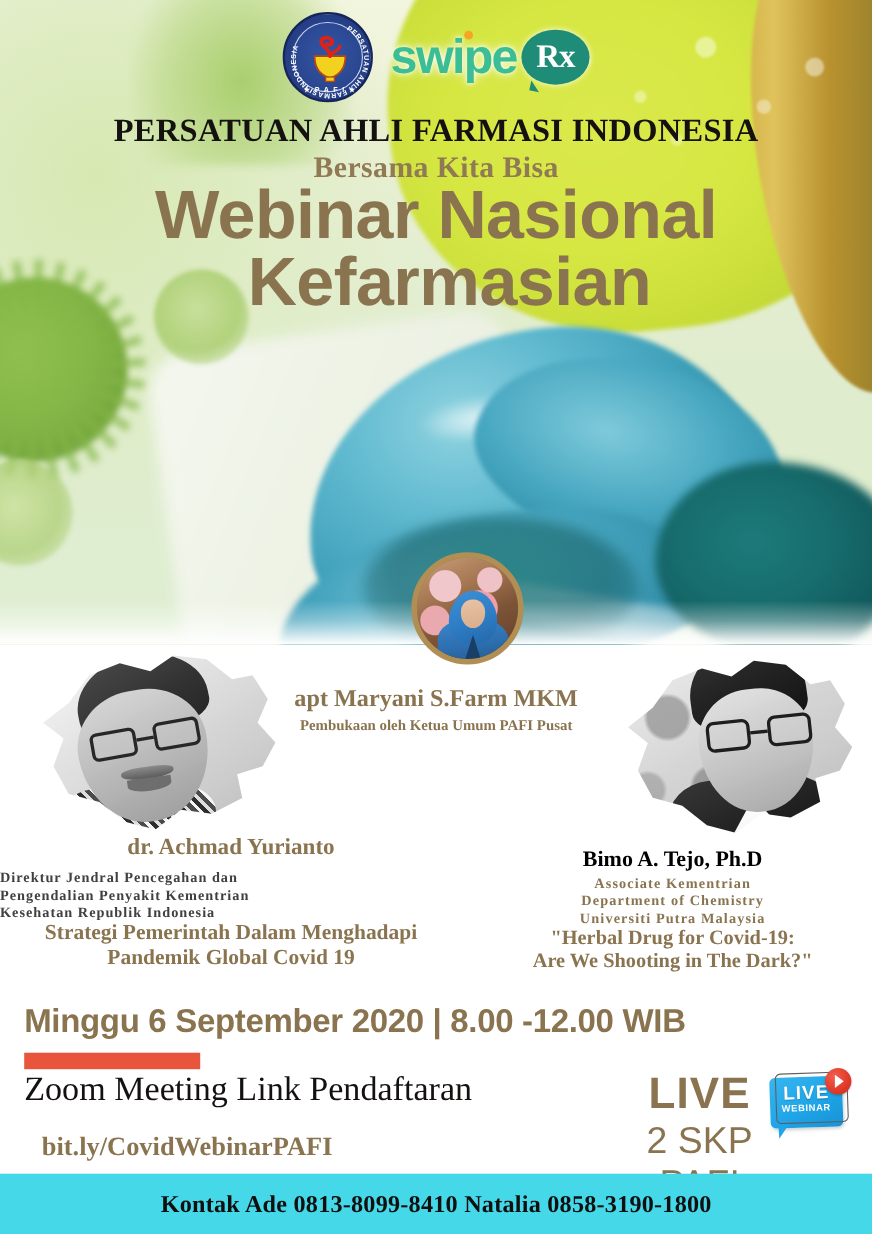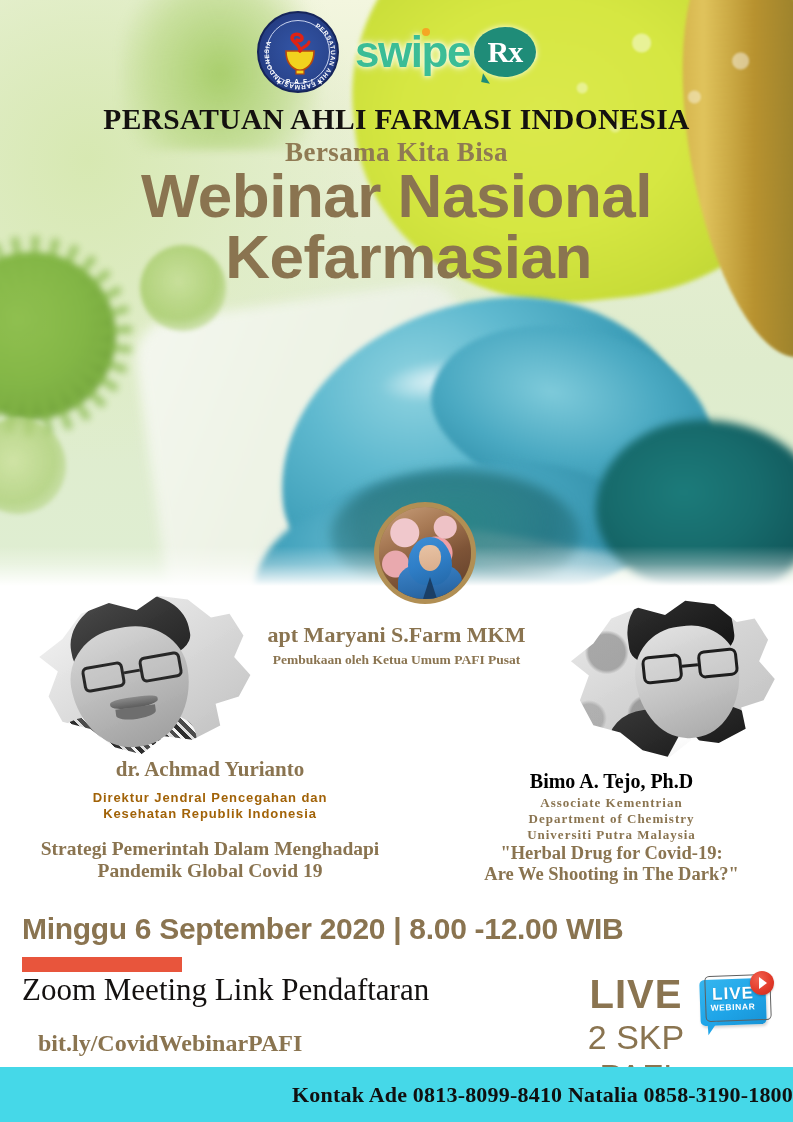--- a/index.html
+++ b/index.html
@@ -392,23 +392,23 @@
     transform:rotate(-6deg);
   }
 
   
   .left-name {
     position:absolute; left:0; top:757px; width:420px; text-align:center;
     font-family:"Liberation Serif", serif;
     font-size:21px; font-weight:bold; color:#8a7450;
   }
   .left-title {
-    position:absolute; left:0; top:790px; width:420px; text-align:center;
-    font-family:Liberation Sans, sans-serif;
-    font-size:13px; font-weight:bold; color:#a16207;
+    position:absolute; left:0; top:790px; width:420px; 
+    font-family:Liberation Serif, serif;
+    font-size:13px; font-weight:bold; color:#404040;
     letter-spacing:.9px; line-height:1.22;
   }
   .left-topic {
     position:absolute; left:0; top:838px; width:420px; text-align:center;
     font-family:"Liberation Serif", serif;
     font-size:19.5px; font-weight:bold; color:#8a7450;
     line-height:1.12;
   }
 
   .right-name {
@@ -512,21 +512,21 @@
   }
   .lb-play::after {
     content:""; position:absolute; left:9px; top:6px;
     border-left:8px solid #fff; border-top:6px solid transparent; border-bottom:6px solid transparent;
   }
 
   
   .contact-bar {
     position:absolute; left:0; bottom:0; width:793px; height:55px;
     background:#45d8e8;
-    display:flex; align-items:center; justify-content:flex-end;
+    display:flex; align-items:center; justify-content:center;
   }
   .contact-text {
     font-family:"Liberation Serif", serif;
     font-size:22px; font-weight:bold; color:#101010;
     letter-spacing:.2px;
   }
 </style>
 </head>
 <body>
 
@@ -620,20 +620,21 @@
     <div class="pr-face"></div>
     <div class="pr-glass">
         <span></span>
         <span></span>
       </div>
   </div>
 
   <div class="left-name">dr. Achmad Yurianto</div>
   <div class="left-title">
     <div>Direktur Jendral Pencegahan dan</div>
+    <div>Pengendalian Penyakit Kementrian</div>
     <div>Kesehatan Republik Indonesia</div>
   </div>
   <div class="left-topic">
     <div>Strategi Pemerintah Dalam Menghadapi</div>
     <div>Pandemik Global Covid  19</div>
   </div>
 
   <div class="right-name">Bimo A. Tejo, Ph.D</div>
   <div class="right-title">
     <div>Associate Kementrian</div>

